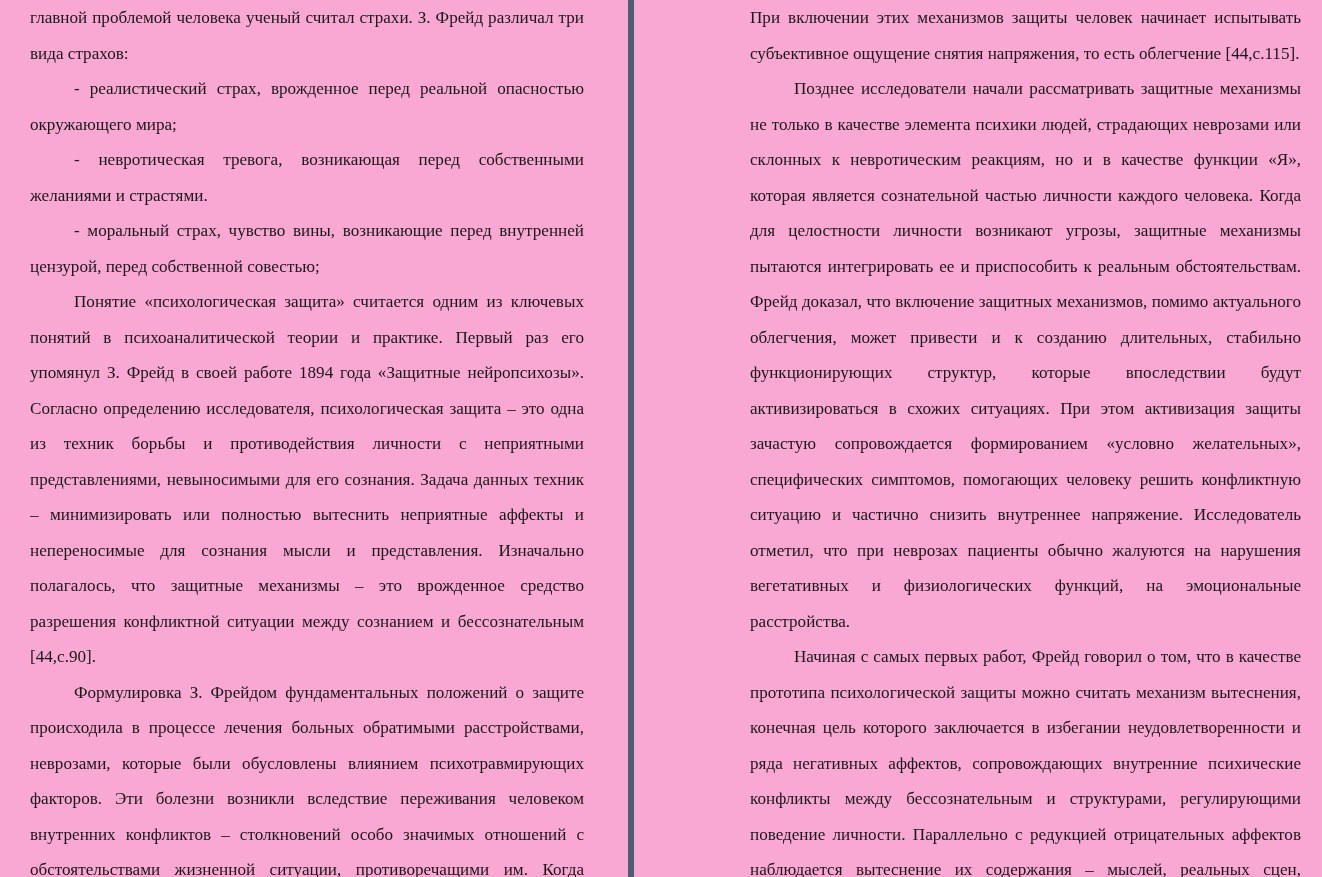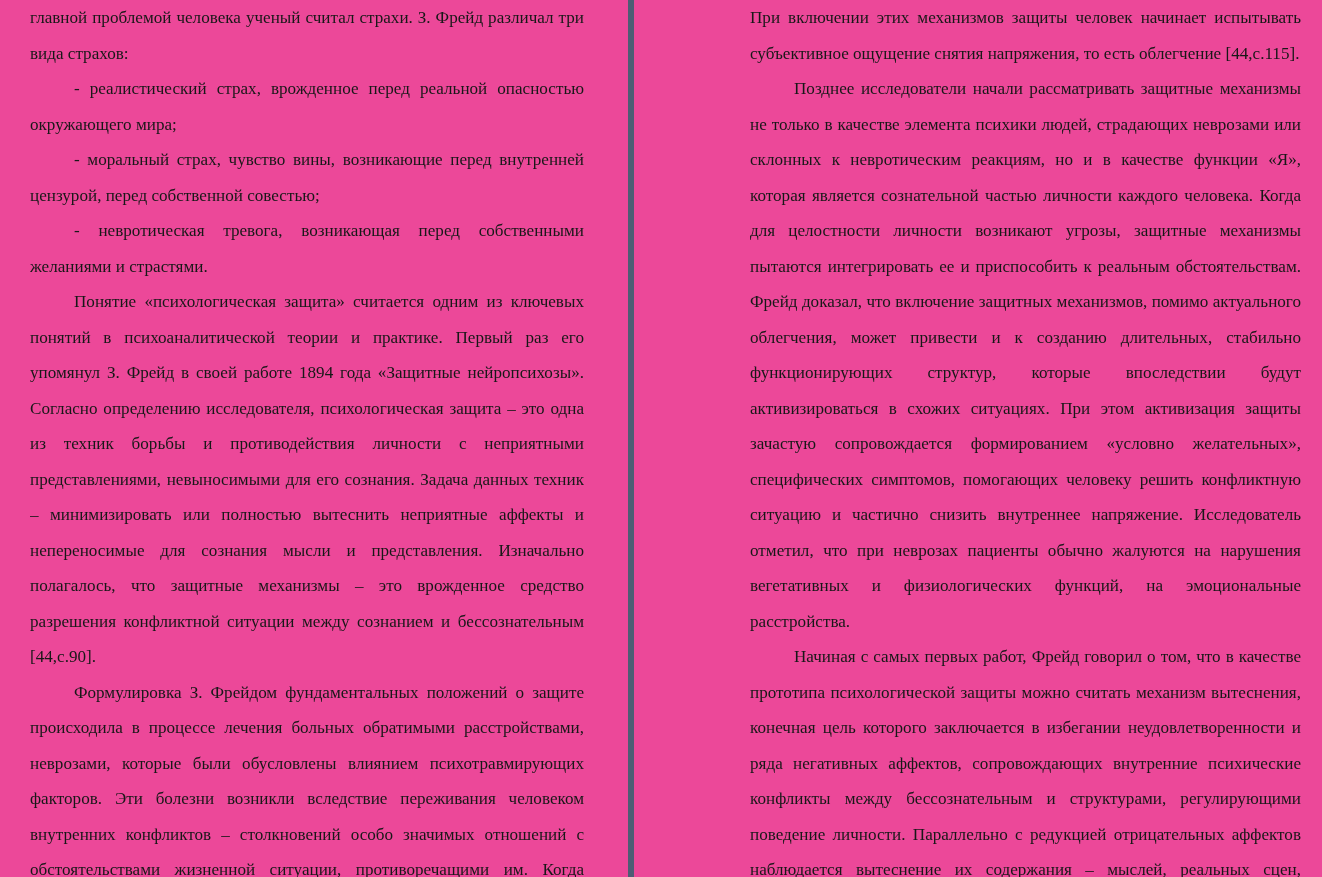--- a/index.html
+++ b/index.html
@@ -52,27 +52,27 @@
   }
   p.para.noindent { text-indent: 0; }
   p.para.dash     { text-indent: 44px; }
 
   
   .column > p.para:first-child { margin-top: 0; }
 </style>
 </head>
 <body>
 
-<div id="page" style="background: #ec4899;">
+<div id="page" style="background: #f9a8d4;">
 
   <div class="column" id="col-left">
     <p class="para noindent" style="color: rgb(24, 24, 24);">главной проблемой человека ученый считал страхи. З. Фрейд различал три вида страхов:</p>
     <p class="para dash" style="color: rgb(24, 24, 24);">- реалистический страх, врожденное перед реальной опасностью окружающего мира;</p>
+    <p class="para dash" style="color: rgb(24, 24, 24);">- невротическая тревога, возникающая перед собственными желаниями и страстями.</p>
     <p class="para dash" style="color: rgb(24, 24, 24);">- моральный страх, чувство вины, возникающие перед внутренней цензурой, перед собственной совестью;</p>
-    <p class="para dash" style="color: rgb(24, 24, 24);">- невротическая тревога, возникающая перед собственными желаниями и страстями.</p>
     <p class="para" style="color: rgb(24, 24, 24);">Понятие «психологическая защита» считается одним из ключевых понятий в психоаналитической теории и практике. Первый раз его упомянул З. Фрейд в своей работе 1894 года «Защитные нейропсихозы». Согласно определению исследователя, психологическая защита – это одна из техник борьбы и противодействия личности с неприятными представлениями, невыносимыми для его сознания. Задача данных техник – минимизировать или полностью вытеснить неприятные аффекты и непереносимые для сознания мысли и представления. Изначально полагалось, что защитные механизмы – это врожденное средство разрешения конфликтной ситуации между сознанием и бессознательным [44,с.90].</p>
     <p class="para" style="color: rgb(24, 24, 24);">Формулировка З. Фрейдом фундаментальных положений о защите происходила в процессе лечения больных обратимыми расстройствами, неврозами, которые были обусловлены влиянием психотравмирующих факторов. Эти болезни возникли вследствие переживания человеком внутренних конфликтов – столкновений особо значимых отношений с обстоятельствами жизненной ситуации, противоречащими им. Когда человек не способен разрешить такой конфликт, начинается рост внутреннего дискомфорта и напряжения.</p>
 
   </div>
 
   <div class="divider" style="background: rgb(78, 93, 116);"></div>
 
   <div class="column" id="col-right">
     <p class="para noindent" style="color: rgb(24, 24, 24);">При включении этих механизмов защиты человек начинает испытывать субъективное ощущение снятия напряжения, то есть облегчение [44,с.115].</p>
     <p class="para" style="color: rgb(24, 24, 24);">Позднее исследователи начали рассматривать защитные механизмы не только в качестве элемента психики людей, страдающих неврозами или склонных к невротическим реакциям, но и в качестве функции «Я», которая является сознательной частью личности каждого человека. Когда для целостности личности возникают угрозы, защитные механизмы пытаются интегрировать ее и приспособить к реальным обстоятельствам. Фрейд доказал, что включение защитных механизмов, помимо актуального облегчения, может привести и к созданию длительных, стабильно функционирующих структур, которые впоследствии будут активизироваться в схожих ситуациях. При этом активизация защиты зачастую сопровождается формированием «условно желательных», специфических симптомов, помогающих человеку решить конфликтную ситуацию и частично снизить внутреннее напряжение. Исследователь отметил, что при неврозах пациенты обычно жалуются на нарушения вегетативных и физиологических функций, на эмоциональные расстройства.</p>

